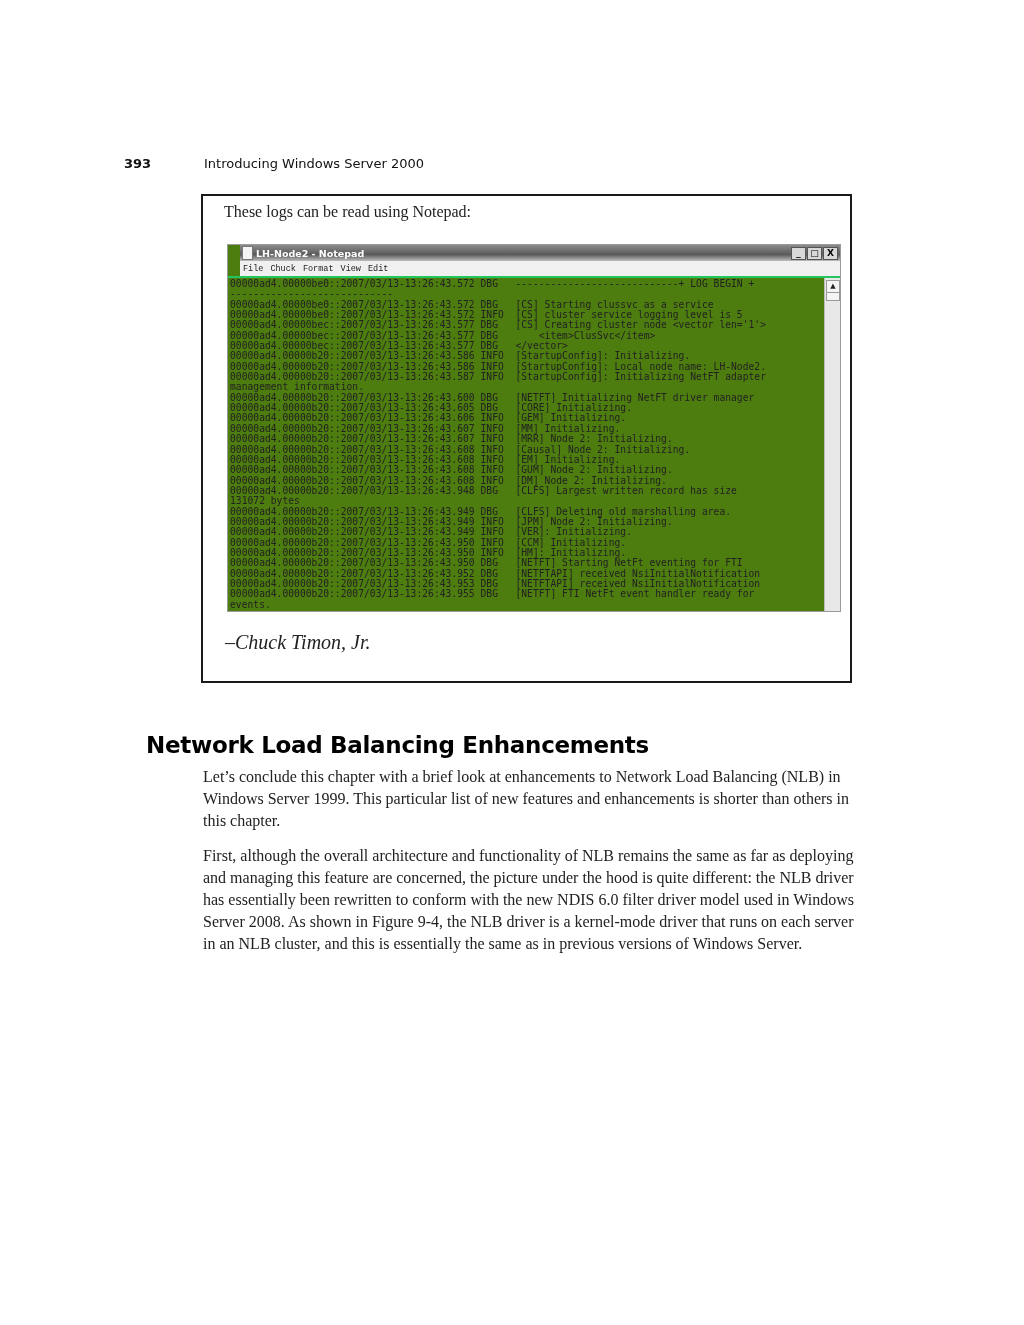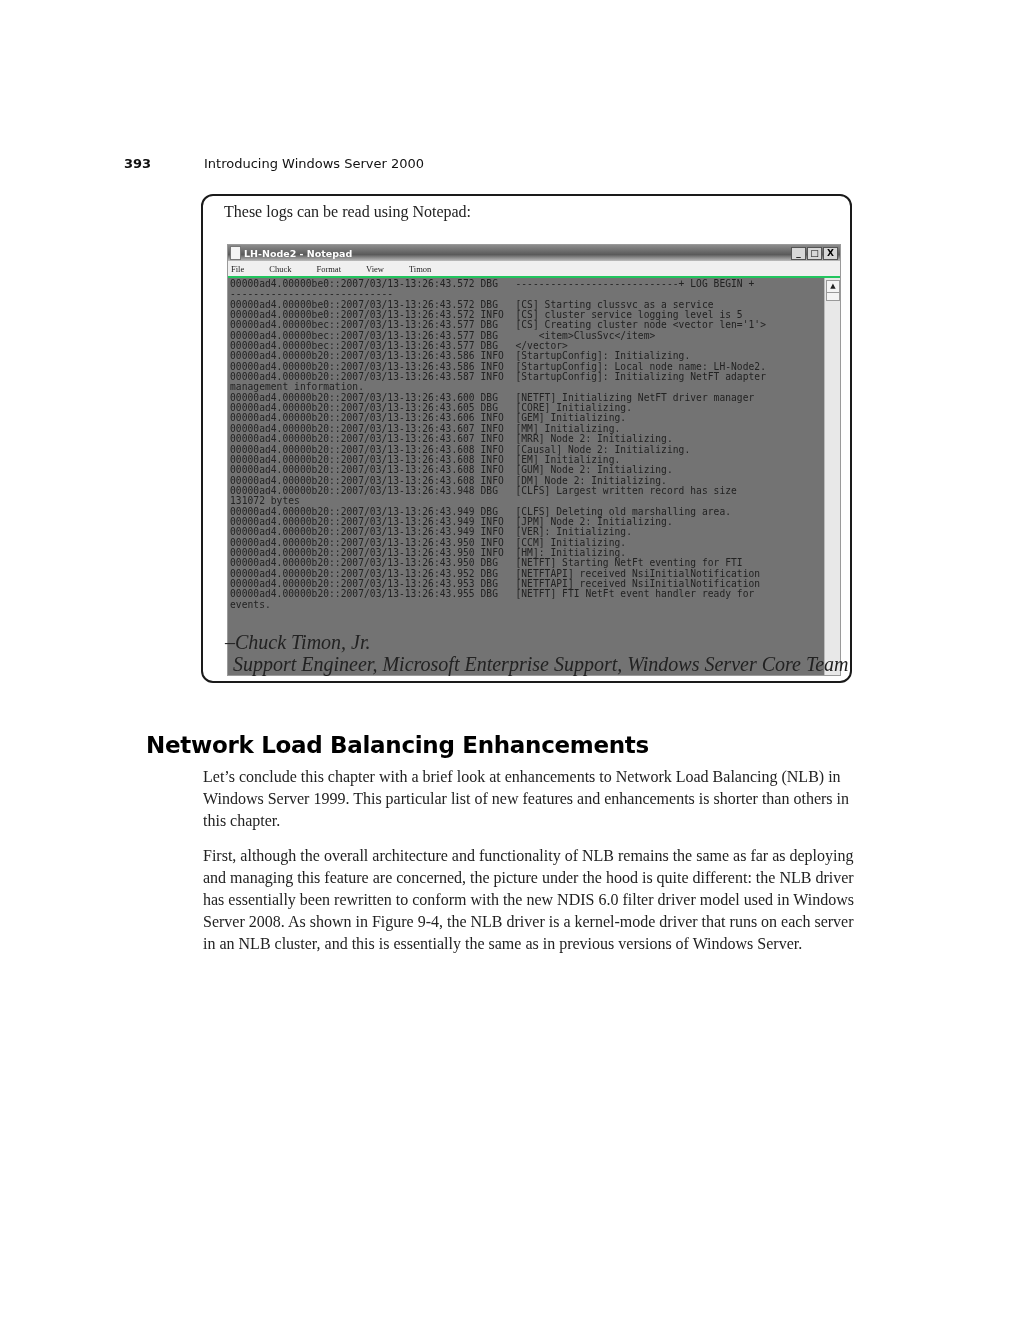--- a/index.html
+++ b/index.html
@@ -1,30 +1,30 @@
 <!DOCTYPE html>
 <html><head>
   <meta charset="utf-8">
   <style>
     html, body { margin: 0; padding: 0; background: #ffffff; }
     body { width: 1024px; height: 1325px; position: relative; overflow: hidden; color: #1a1a1a; }
 
     .running-head { position: absolute; top: 156px; left: 124px; font-family: "DejaVu Sans", sans-serif; font-size: 13px; color: #111; }
     .running-head .page-num { font-weight: bold; display: inline-block; width: 80px; }
 
-    .sidebar-box { position: absolute; left: 201px; top: 194px; width: 651px; height: 489px; border: 2.5px solid #1a1a1a; border-radius: 12px; box-sizing: border-box; }
+    .sidebar-box { position: absolute; left: 201px; top: 194px; width: 651px; height: 489px; border: 2.5px solid #1a1a1a; border-radius: 0; box-sizing: border-box; }
     .box-intro { position: absolute; left: 21px; top: 7px; font-family: "Liberation Serif", serif; font-size: 16px; color: #222; }
 
-    .notepad { position: absolute; left: 24px; top: 48px; width: 614px; height: 432px; border: 1px solid #9a9a9a; background: #737373; box-sizing: border-box; overflow: hidden; }
+    .notepad { position: absolute; left: 24px; top: 48px; width: 614px; height: 368px; border: 1px solid #9a9a9a; background: #4d7c0f; box-sizing: border-box; overflow: hidden; padding-left: 12px; }
     .np-titlebar { height: 16px; background: linear-gradient(to bottom, #8c8c8c, #5a5a5a 60%, #bdbdbd); display: flex; align-items: center; padding-left: 2px; }
     .np-doc-icon { width: 9px; height: 12px; background: #f4f4f4; border: 1px solid #777; margin-right: 3px; }
     .np-title { font-family: "DejaVu Sans", sans-serif; font-weight: bold; font-size: 9.5px; color: #fff; }
     .np-controls { margin-left: auto; display: flex; gap: 1px; padding-right: 2px; }
     .np-ctrl { width: 13px; height: 11px; background: #d8d8d8; border: 1px solid #555; font-family: "DejaVu Sans", sans-serif; font-size: 9px; line-height: 10px; text-align: center; color: #000; font-weight: bold; }
-    .np-menubar { height: 15px; background: #f0f0f0; display: flex; align-items: center; padding-left: 3px; gap: 25px; font-family: Liberation Serif, serif; font-size: 8.5px; color: #222; }
+    .np-menubar { height: 15px; background: #f0f0f0; display: flex; align-items: center; padding-left: 3px; gap: 7px; font-family: Liberation Mono, monospace; font-size: 8.5px; color: #222; }
     .np-body { position: absolute; top: 31px; left: 0; right: 0; bottom: 0; border-top: 2px solid #22c55e; }
     .np-text { position: absolute; left: 2px; top: 1px; right: 16px; font-family: "DejaVu Sans Mono", monospace; font-size: 9.6px; line-height: 10.35px; white-space: pre; color: #222; letter-spacing: 0.05px; }
     .np-scrollbar { position: absolute; right: 0; top: 0; bottom: 0; width: 15px; background: #e8e8e8; border-left: 1px solid #bbb; }
     .np-scroll-up { position: absolute; top: 2px; left: 1px; width: 12px; height: 11px; background: #f4f4f4; border: 1px solid #999; font-size: 7px; line-height: 10px; text-align: center; color: #222; font-family: "DejaVu Sans", sans-serif; }
     .np-scroll-thumb { position: absolute; top: 14px; left: 1px; width: 12px; height: 7px; background: #f4f4f4; border: 1px solid #999; }
 
     .attribution { position: absolute; left: 24px; font-family: "Liberation Serif", serif; font-style: italic; font-size: 20px; color: #222; }
     .attr-name { top: 435px; left: 22px; }
     .attr-role { top: 457px; left: 30px; }
 
@@ -51,30 +51,29 @@
         <span class="np-ctrl">_</span>
         <span class="np-ctrl">□</span>
         <span class="np-ctrl">X</span>
       </span>
     </div>
     <div class="np-menubar">
       <span>File</span>
       <span>Chuck</span>
       <span>Format</span>
       <span>View</span>
-      <span>Timon</span>
+      <span>Edit</span>
     </div>
     <div class="np-body">
       <div class="np-text" id="np-text"><div>00000ad4.00000be0::2007/03/13-13:26:43.572 DBG   ----------------------------+ LOG BEGIN +</div><div>----------------------------</div><div>00000ad4.00000be0::2007/03/13-13:26:43.572 DBG   [CS] Starting clussvc as a service</div><div>00000ad4.00000be0::2007/03/13-13:26:43.572 INFO  [CS] cluster service logging level is 5</div><div>00000ad4.00000bec::2007/03/13-13:26:43.577 DBG   [CS] Creating cluster node &lt;vector len='1'&gt;</div><div>00000ad4.00000bec::2007/03/13-13:26:43.577 DBG       &lt;item&gt;ClusSvc&lt;/item&gt;</div><div>00000ad4.00000bec::2007/03/13-13:26:43.577 DBG   &lt;/vector&gt;</div><div>00000ad4.00000b20::2007/03/13-13:26:43.586 INFO  [StartupConfig]: Initializing.</div><div>00000ad4.00000b20::2007/03/13-13:26:43.586 INFO  [StartupConfig]: Local node name: LH-Node2.</div><div>00000ad4.00000b20::2007/03/13-13:26:43.587 INFO  [StartupConfig]: Initializing NetFT adapter</div><div>management information.</div><div>00000ad4.00000b20::2007/03/13-13:26:43.600 DBG   [NETFT] Initializing NetFT driver manager</div><div>00000ad4.00000b20::2007/03/13-13:26:43.605 DBG   [CORE] Initializing.</div><div>00000ad4.00000b20::2007/03/13-13:26:43.606 INFO  [GEM] Initializing.</div><div>00000ad4.00000b20::2007/03/13-13:26:43.607 INFO  [MM] Initializing.</div><div>00000ad4.00000b20::2007/03/13-13:26:43.607 INFO  [MRR] Node 2: Initializing.</div><div>00000ad4.00000b20::2007/03/13-13:26:43.608 INFO  [Causal] Node 2: Initializing.</div><div>00000ad4.00000b20::2007/03/13-13:26:43.608 INFO  [EM] Initializing.</div><div>00000ad4.00000b20::2007/03/13-13:26:43.608 INFO  [GUM] Node 2: Initializing.</div><div>00000ad4.00000b20::2007/03/13-13:26:43.608 INFO  [DM] Node 2: Initializing.</div><div>00000ad4.00000b20::2007/03/13-13:26:43.948 DBG   [CLFS] Largest written record has size</div><div>131072 bytes</div><div>00000ad4.00000b20::2007/03/13-13:26:43.949 DBG   [CLFS] Deleting old marshalling area.</div><div>00000ad4.00000b20::2007/03/13-13:26:43.949 INFO  [JPM] Node 2: Initializing.</div><div>00000ad4.00000b20::2007/03/13-13:26:43.949 INFO  [VER]: Initializing.</div><div>00000ad4.00000b20::2007/03/13-13:26:43.950 INFO  [CCM] Initializing.</div><div>00000ad4.00000b20::2007/03/13-13:26:43.950 INFO  [HM]: Initializing.</div><div>00000ad4.00000b20::2007/03/13-13:26:43.950 DBG   [NETFT] Starting NetFt eventing for FTI</div><div>00000ad4.00000b20::2007/03/13-13:26:43.952 DBG   [NETFTAPI] received NsiInitialNotification</div><div>00000ad4.00000b20::2007/03/13-13:26:43.953 DBG   [NETFTAPI] received NsiInitialNotification</div><div>00000ad4.00000b20::2007/03/13-13:26:43.955 DBG   [NETFT] FTI NetFt event handler ready for</div><div>events.</div></div>
       <div class="np-scrollbar">
         <div class="np-scroll-up">▲</div>
         <div class="np-scroll-thumb"></div>
       </div>
     </div>
   </div>
 
   <div class="attribution attr-name">–Chuck Timon, Jr.</div>
-  <div class="attribution attr-role">Support Engineer, Microsoft Enterprise Support, Windows Server Core Team</div>
 </div>
 
 <h2 class="section-heading" style="margin:8px;">Network Load Balancing Enhancements</h2>
 <p class="para para-1" style="margin:0;">Let’s conclude this chapter with a brief look at enhancements to Network Load Balancing (NLB) in Windows Server 1999. This particular list of new features and enhancements is shorter than others in this chapter.</p>
 <p class="para para-2" style="margin:0;">First, although the overall architecture and functionality of NLB remains the same as far as deploying and managing this feature are concerned, the picture under the hood is quite different: the NLB driver has essentially been rewritten to conform with the new NDIS 6.0 filter driver model used in Windows Server 2008. As shown in Figure 9-4, the NLB driver is a kernel-mode driver that runs on each server in an NLB cluster, and this is essentially the same as in previous versions of Windows Server.</p>
 
 </body></html>

